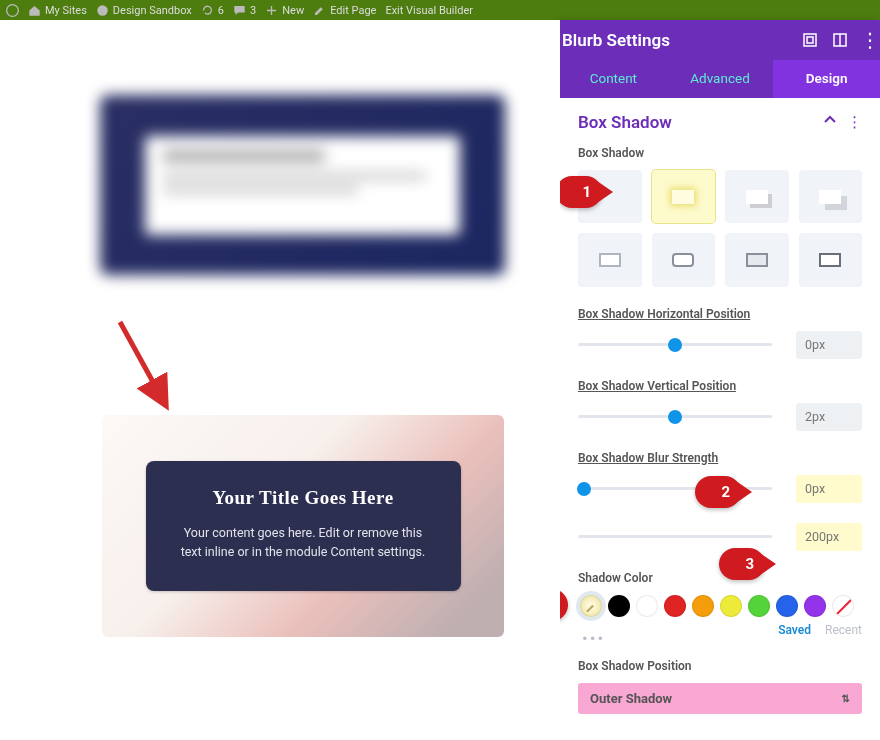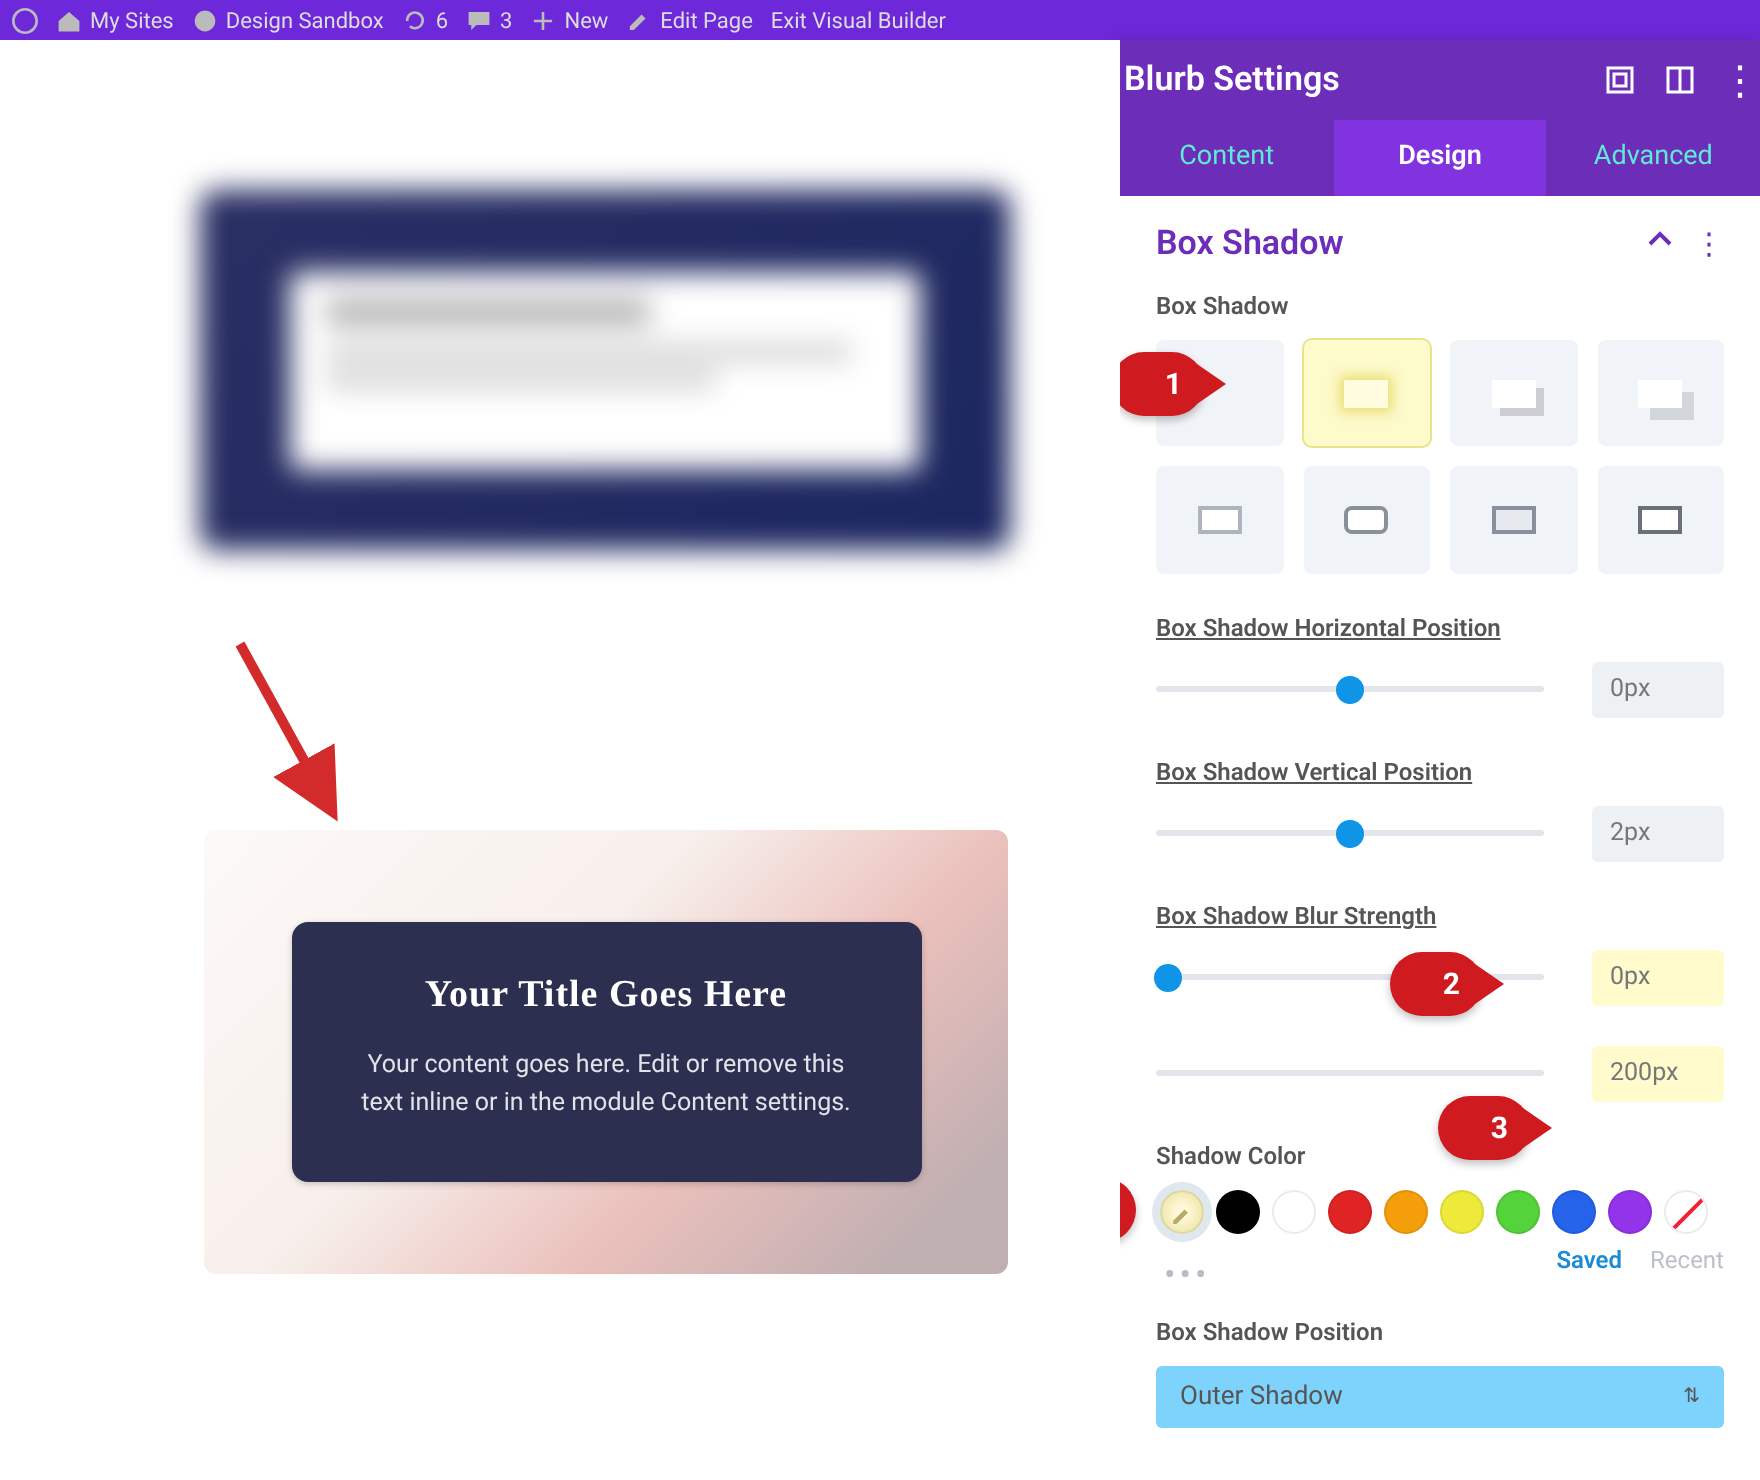--- a/index.html
+++ b/index.html
@@ -1,20 +1,20 @@
 <!DOCTYPE html>
 <html><head>
 <meta charset="utf-8">
 <style>
 * { margin: 0; padding: 0; box-sizing: border-box; font-family: -apple-system, "Segoe UI", Roboto, Arial, sans-serif; }
 html, body { width: 880px; height: 740px; overflow: hidden; }
 body { display: flex; flex-direction: column; }
 
 
-.adminbar { background: #6d28d9; color: #ddd; height: 20px; display: flex; align-items: center; font-size: 11px; padding: 0 6px; gap: 9px; }
+.adminbar { background: #4d7c0f; color: #ddd; height: 20px; display: flex; align-items: center; font-size: 11px; padding: 0 6px; gap: 9px; }
 .adminbar .item { display: inline-flex; align-items: center; gap: 4px; color: #ddd; cursor: pointer; white-space: nowrap; }
 .adminbar .item svg { width: 13px; height: 13px; fill: #bbb; }
 .adminbar .item .txt { }
 
 .main { display: flex; flex: 1; min-height: 0; }
 
 
 .canvas { flex: 1; background: #fff; position: relative; overflow: hidden; }
 .blur-card { position: absolute; top: 75px; left: 100px; width: 405px; height: 180px; filter: blur(7px); }
 .blur-card .outer { width: 100%; height: 100%; background: linear-gradient(135deg,#2a2f63,#1b2660); border-radius: 8px; display:flex; align-items:center; justify-content:center; }
@@ -80,21 +80,21 @@
 .color-row { display:flex; gap:6px; margin:8px 0 6px; flex-wrap:wrap; align-items:center;}
 .swatch { width:22px; height:22px; border-radius:50%; cursor:pointer; border:1px solid rgba(0,0,0,0.08);}
 .swatch.picker { box-shadow:0 0 0 4px #dfe8ef; background:radial-gradient(circle,#fff8da 20%, #f4edb8 60%, #e5daa0); display:flex;align-items:center;justify-content:center; }
 .swatch.nocolor { background:#fff; position:relative; overflow:hidden;}
 .swatch.nocolor::after{content:"";position:absolute;left:-4px;top:50%;width:30px;height:2px;background:#e23;transform:rotate(-45deg);}
 .more-dots { font-size:17px; color:#b7bdc7; letter-spacing:2px; cursor:pointer; padding:2px 4px;}
 .sr-links { display:flex; justify-content:flex-end; gap:14px; font-size:12px; margin-bottom:16px;}
 .sr-links .saved{ color:#1a8bd4; font-weight:600; cursor:pointer;}
 .sr-links .recent{ color:#bcc1c9; cursor:pointer;}
 
-.select { display:flex; align-items:center; justify-content:space-between; background:#7dd3fc; border-radius:3px; padding:8px 12px; font-size:13px; color:#555; cursor:pointer;}
+.select { display:flex; align-items:center; justify-content:space-between; background:#f9a8d4; border-radius:3px; padding:8px 12px; font-size:13px; color:#555; cursor:pointer;font-weight:bold;}
 .select .chev{color:#555; font-size:10px;}
 </style>
 </head>
 <body>
 
 <div class="adminbar">
   <span class="item">
       <svg viewBox="0 0 20 20">
         <circle cx="10" cy="10" r="9" fill="none" stroke="#bbb" stroke-width="2"></circle>
       </svg>
@@ -186,22 +186,22 @@
               <svg width="16" height="16" viewBox="0 0 16 16" stroke="#fff" fill="none" stroke-width="1.5">
                 <rect x="2" y="2" width="12" height="12"></rect>
                 <line x1="8" y1="2" x2="8" y2="14"></line>
               </svg>
             </span>
           <span style="font-size:20px;line-height:10px;color:#fff">⋮</span>
         </div>
       </div>
       <div class="tabs">
         <div class="tab">Content</div>
+        <div class="tab">Advanced</div>
         <div class="tab active">Design</div>
-        <div class="tab">Advanced</div>
       </div>
     </div>
 
     <div class="panel-body">
       <div class="section-hdr">
         <h3>Box Shadow</h3>
         <div class="acts">
           <span><svg width="14" height="14" viewBox="0 0 14 14" stroke="#6c2eb9" fill="none" stroke-width="2">
                 <polyline points="2,9 7,4 12,9"></polyline>
               </svg></span>

